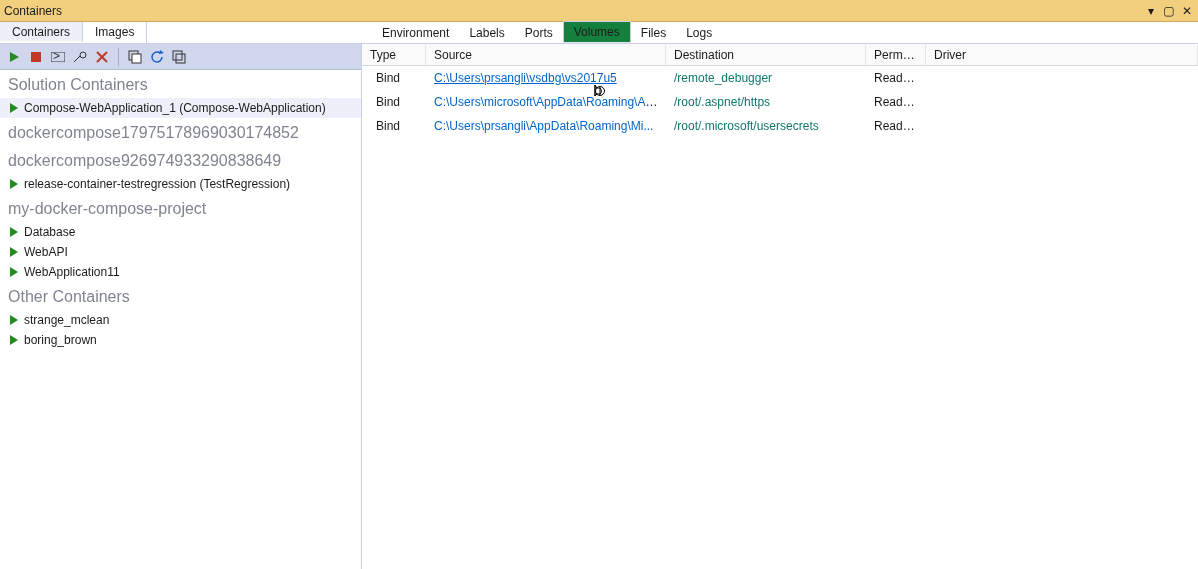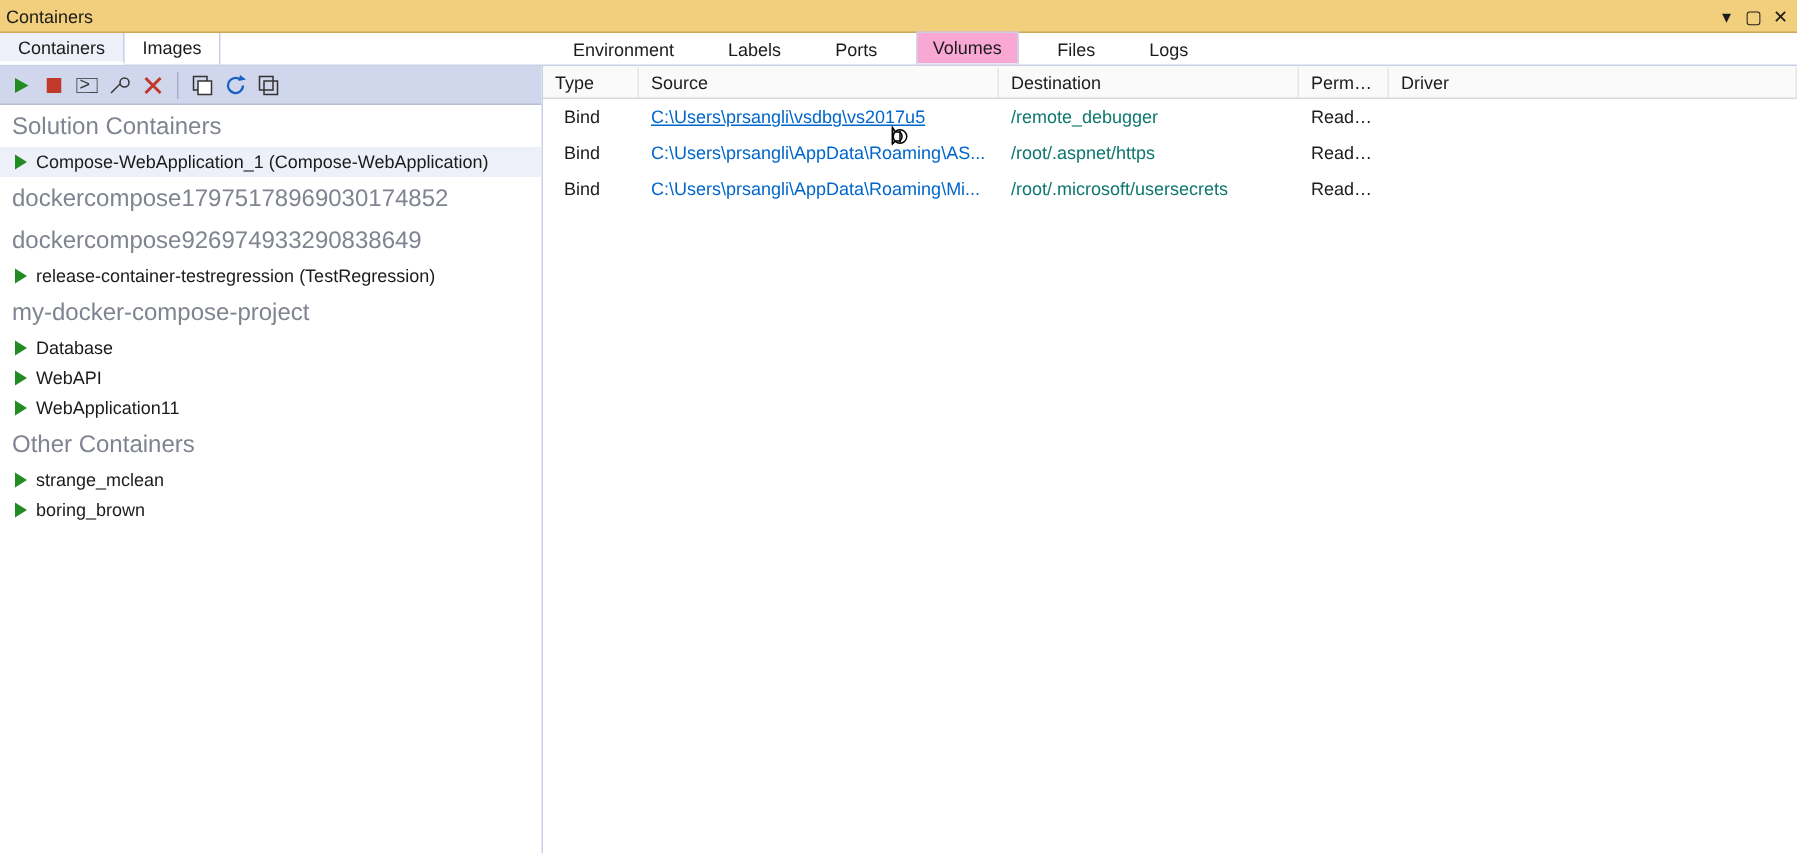--- a/index.html
+++ b/index.html
@@ -9,23 +9,23 @@
 .titlebar { background:#f2cf7c; height:22px; display:flex; align-items:center; padding:0 4px; justify-content:space-between; border-bottom:1px solid #caa85a;}
 .titlebar .title { font-size:12px; }
 .wincontrols { display:flex; gap:4px; align-items:center; }
 .wincontrols span { width:14px; text-align:center; cursor:pointer; }
 
 
 .row2 { display:flex; height:22px; align-items:stretch; }
 .left-tabs { width:362px; display:flex; border-bottom:1px solid #c9cfe4; background:#fff;}
 .left-tabs .tab { padding:3px 12px; border-right:1px solid #c9cfe4; cursor:pointer; }
 .left-tabs .tab.active { background:#eef0f9; border-bottom:2px solid #fff; }
-.right-tabs { flex:1; display:flex; align-items:flex-end; padding-left:10px; gap:16px; border-bottom:1px solid #c9cfe4;}
+.right-tabs { flex:1; display:flex; align-items:flex-end; padding-left:10px; gap:0; border-bottom:1px solid #c9cfe4;}
 .right-tabs .tab { padding:3px 10px; cursor:pointer; }
-.right-tabs .tab.active { background:#f9a8d4; border:1px solid #c9cfe4; border-bottom:1px solid #e6e8f0; }
+.right-tabs .tab.active { background:#15803d; border:1px solid #c9cfe4; border-bottom:1px solid #e6e8f0; }
 
 
 .main { display:flex; height:calc(569px - 22px - 22px); }
 .sidebar { width:362px; border-right:1px solid #c9cfe4; overflow:auto; }
 .content { flex:1; overflow:auto; }
 
 
 .toolbar { background:#d0d6ec; height:26px; display:flex; align-items:center; padding:0 4px; gap:2px; border-bottom:1px solid #b8bed6;}
 .toolbtn { width:20px; height:20px; display:flex; align-items:center; justify-content:center; cursor:pointer; border-radius:2px; }
 .tool-sep { width:1px; height:18px; background:#a7aec8; margin:0 4px; }
@@ -184,21 +184,21 @@
     <div id="rows-mount">
         <div class="vol-row">
           <div class="col type">Bind</div>
           <div class="col source"><a href="#" class="under">C:\Users\prsangli\vsdbg\vs2017u5</a></div>
           <div class="col dest"><a href="#">/remote_debugger</a></div>
           <div class="col perm">Read write</div>
           <div class="col driver"></div>
         </div>
         <div class="vol-row">
           <div class="col type">Bind</div>
-          <div class="col source"><a href="#">C:\Users\prsangli\AppData\Roaming\AS...</a></div>
+          <div class="col source"><a href="#">C:\Users\microsoft\AppData\Roaming\AS...</a></div>
           <div class="col dest"><a href="#">/root/.aspnet/https</a></div>
           <div class="col perm">Read only</div>
           <div class="col driver"></div>
         </div>
         <div class="vol-row">
           <div class="col type">Bind</div>
           <div class="col source"><a href="#">C:\Users\prsangli\AppData\Roaming\Mi...</a></div>
           <div class="col dest"><a href="#">/root/.microsoft/usersecrets</a></div>
           <div class="col perm">Read only</div>
           <div class="col driver"></div>

